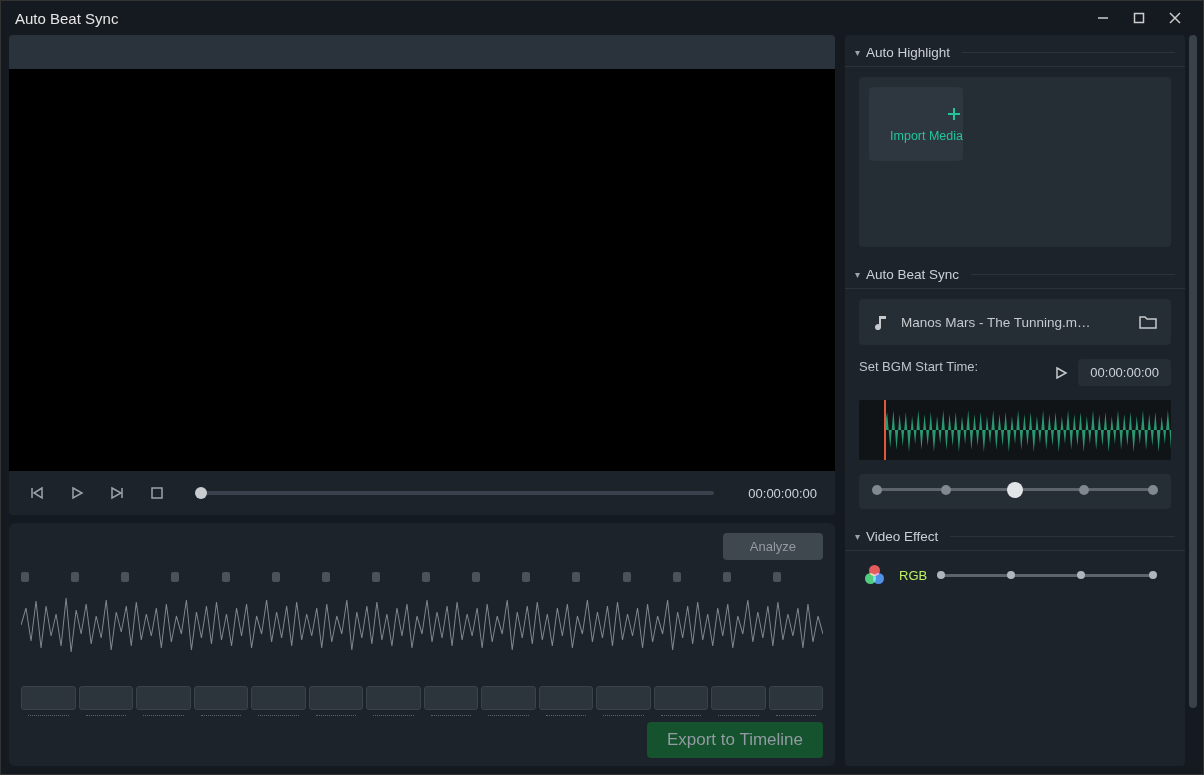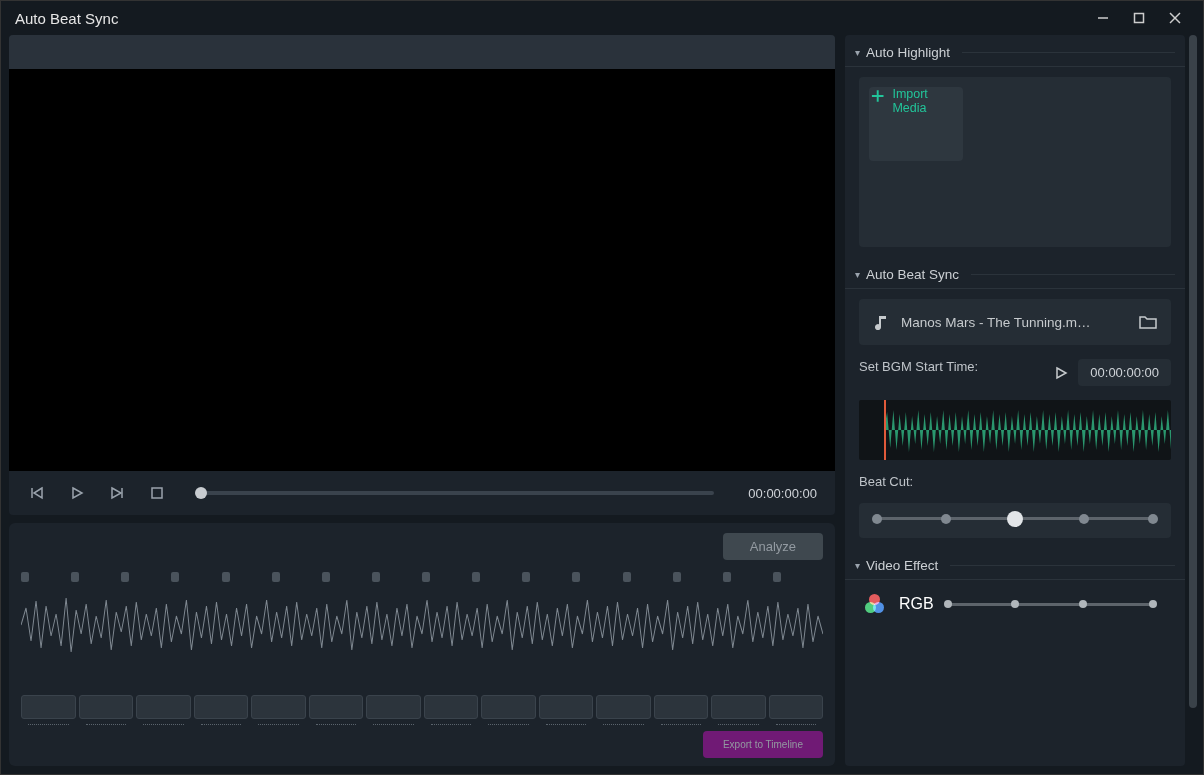--- a/index.html
+++ b/index.html
@@ -32,36 +32,36 @@
   .wave-area { flex:1; position:relative; min-height:110px; margin-top:6px; }
   .markers { position:absolute; top:0; left:0; right:0; height:14px; display:flex; }
   .markers span { flex:1; position:relative; }
   .markers span::before { content:''; position:absolute; left:0; top:0; width:8px; height:10px; background:#4a535c; border-radius:2px; }
   .wave-main { position:absolute; top:14px; left:0; right:0; height:78px; }
   .wave-main svg { width:100%; height:100%; display:block; }
   .segbar { position:absolute; bottom:4px; left:0; right:0; height:24px; display:flex; gap:3px; }
   .segbar span { flex:1; background:#2c343c; border:1px solid #3a434c; border-radius:3px; position:relative; }
   .segbar span::after{ content:''; position:absolute; left:6px; right:6px; bottom:-7px; border-top:1px dotted #5a636c; }
   .export-row { display:flex; justify-content:flex-end; margin-top:8px; }
-  .export-btn { background:#701a75; color:#939aa1; border:none; padding:8px 20px; border-radius:4px; font-size:10px; }
+  .export-btn { background:#14532d; color:#939aa1; border:none; padding:8px 20px; border-radius:4px; font-size:17px; }
 
   
   .right { width: 352px; display:flex; position:relative; }
   .right-inner { flex:1; background:#1c232b; border-radius:4px; padding: 8px 0 8px 0; display:flex; flex-direction:column; overflow:hidden; }
   .scrollbar { width:8px; margin-left:4px; }
   .scroll-thumb { background:#3a4249; border-radius:4px; height:92%; width:100%; }
 
   .section-head { display:flex; align-items:center; gap:6px; padding: 2px 10px 6px 10px; font-size:13.5px; color:#ccd0d4; border-bottom:1px solid #2b333b; margin-bottom:10px; }
   .section-head .sep { flex:1; height:1px; background:#2b333b; margin-left:6px; }
   .caret { color:#9aa3ad; font-size:10px; }
 
   .panel-body { padding: 0 14px; display:flex; flex-direction:column; gap:14px; }
 
   .media-box { background:#252d35; border-radius:4px; height:170px; padding:10px; }
-  .import-tile { width:94px; height:74px; background:#2e373f; border-radius:4px; display:flex; flex-direction:row; align-items:flex-start; justify-content:center; gap:6px; color:#22c59a; font-size:12.5px; }
+  .import-tile { width:94px; height:74px; background:#2e373f; border-radius:4px; display:flex; flex-direction:column; align-items:flex-end; justify-content:center; gap:6px; color:#22c59a; font-size:12.5px; }
 
   .row { display:flex; align-items:center; gap:10px; font-size:13px; color:#bfc4c9; }
   .numfield { flex:1; background:#252d35; border-radius:4px; height:30px; display:flex; align-items:center; padding:0 10px; color:#808890; position:relative; }
   .numfield .unit { color:#808890; }
   .numfield .spin { position:absolute; right:24px; display:flex; flex-direction:column; gap:1px; color:#6a737c; font-size:8px; }
   .help { width:18px; height:18px; border:1.5px solid #6a727a; border-radius:50%; display:flex; align-items:center; justify-content:center; font-size:11px; color:#9aa3ab; }
 
   .music-field { background:#252d35; border-radius:4px; height:46px; display:flex; align-items:center; padding:0 14px; gap:12px; color:#c6cacd; font-size:13.5px; }
   .music-field .name { flex:1; white-space:nowrap; overflow:hidden; text-overflow:ellipsis; }
 
@@ -263,21 +263,20 @@
           </div>
           <div class="bgm-wave">
             <svg viewBox="0 0 300 60" preserveAspectRatio="none">
               <g stroke="#2fae7e" stroke-width="1">
                 <polyline fill="#2fae7e" fill-opacity="0.85" stroke="none" points="0,30 3,12 6,48 9,10 12,50 15,14 18,46 21,12 24,52 27,16 30,44 33,10 36,50 39,14 42,46 45,12 48,52 51,16 54,44 57,10 60,50 63,14 66,46 69,12 72,52 75,16 78,44 81,10 84,50 87,14 90,46 93,12 96,52 99,16 102,44 105,10 108,50 111,14 114,46 117,12 120,52 123,16 126,44 129,10 132,50 135,14 138,46 141,12 144,52 147,16 150,44 153,10 156,50 159,14 162,46 165,12 168,52 171,16 174,44 177,10 180,50 183,14 186,46 189,12 192,52 195,16 198,44 201,10 204,50 207,14 210,46 213,12 216,52 219,16 222,44 225,10 228,50 231,14 234,46 237,12 240,52 243,16 246,44 249,10 252,50 255,14 258,46 261,12 264,52 267,16 270,44 273,10 276,50 279,14 282,46 285,12 288,52 291,16 294,44 297,10 300,30"></polyline>
               </g>
             </svg>
             <div class="cursor"></div>
           </div>
 
-          <div style="font-size:13px;color:#bfc4c9">Beat Cut:</div>
           <div class="beat-slider">
             <div class="track">
               <div class="dot" style="left:0%"></div>
               <div class="dot" style="left:25%"></div>
               <div class="dot bigdot" style="left:50%"></div>
               <div class="dot" style="left:75%"></div>
               <div class="dot" style="left:100%"></div>
             </div>
           </div>
         </div>
@@ -287,21 +286,21 @@
           <span>Video Effect</span>
           <span class="sep"></span>
         </div>
         <div class="panel-body">
           <div class="rgb-row">
             <div class="rgb-icon">
                 <span class="r"></span>
                 <span class="g"></span>
                 <span class="b"></span>
               </div>
-            <span style="font-size:16px;color:#ffffff">RGB</span>
+            <span style="font-size:13px;color:#bef264">RGB</span>
             <div class="mini-track">
               <div class="mdot" style="left:0%"></div>
               <div class="mdot" style="left:33%"></div>
               <div class="mdot" style="left:66%"></div>
               <div class="mdot" style="left:100%"></div>
             </div>
           </div>
         </div>
 
       </div>

